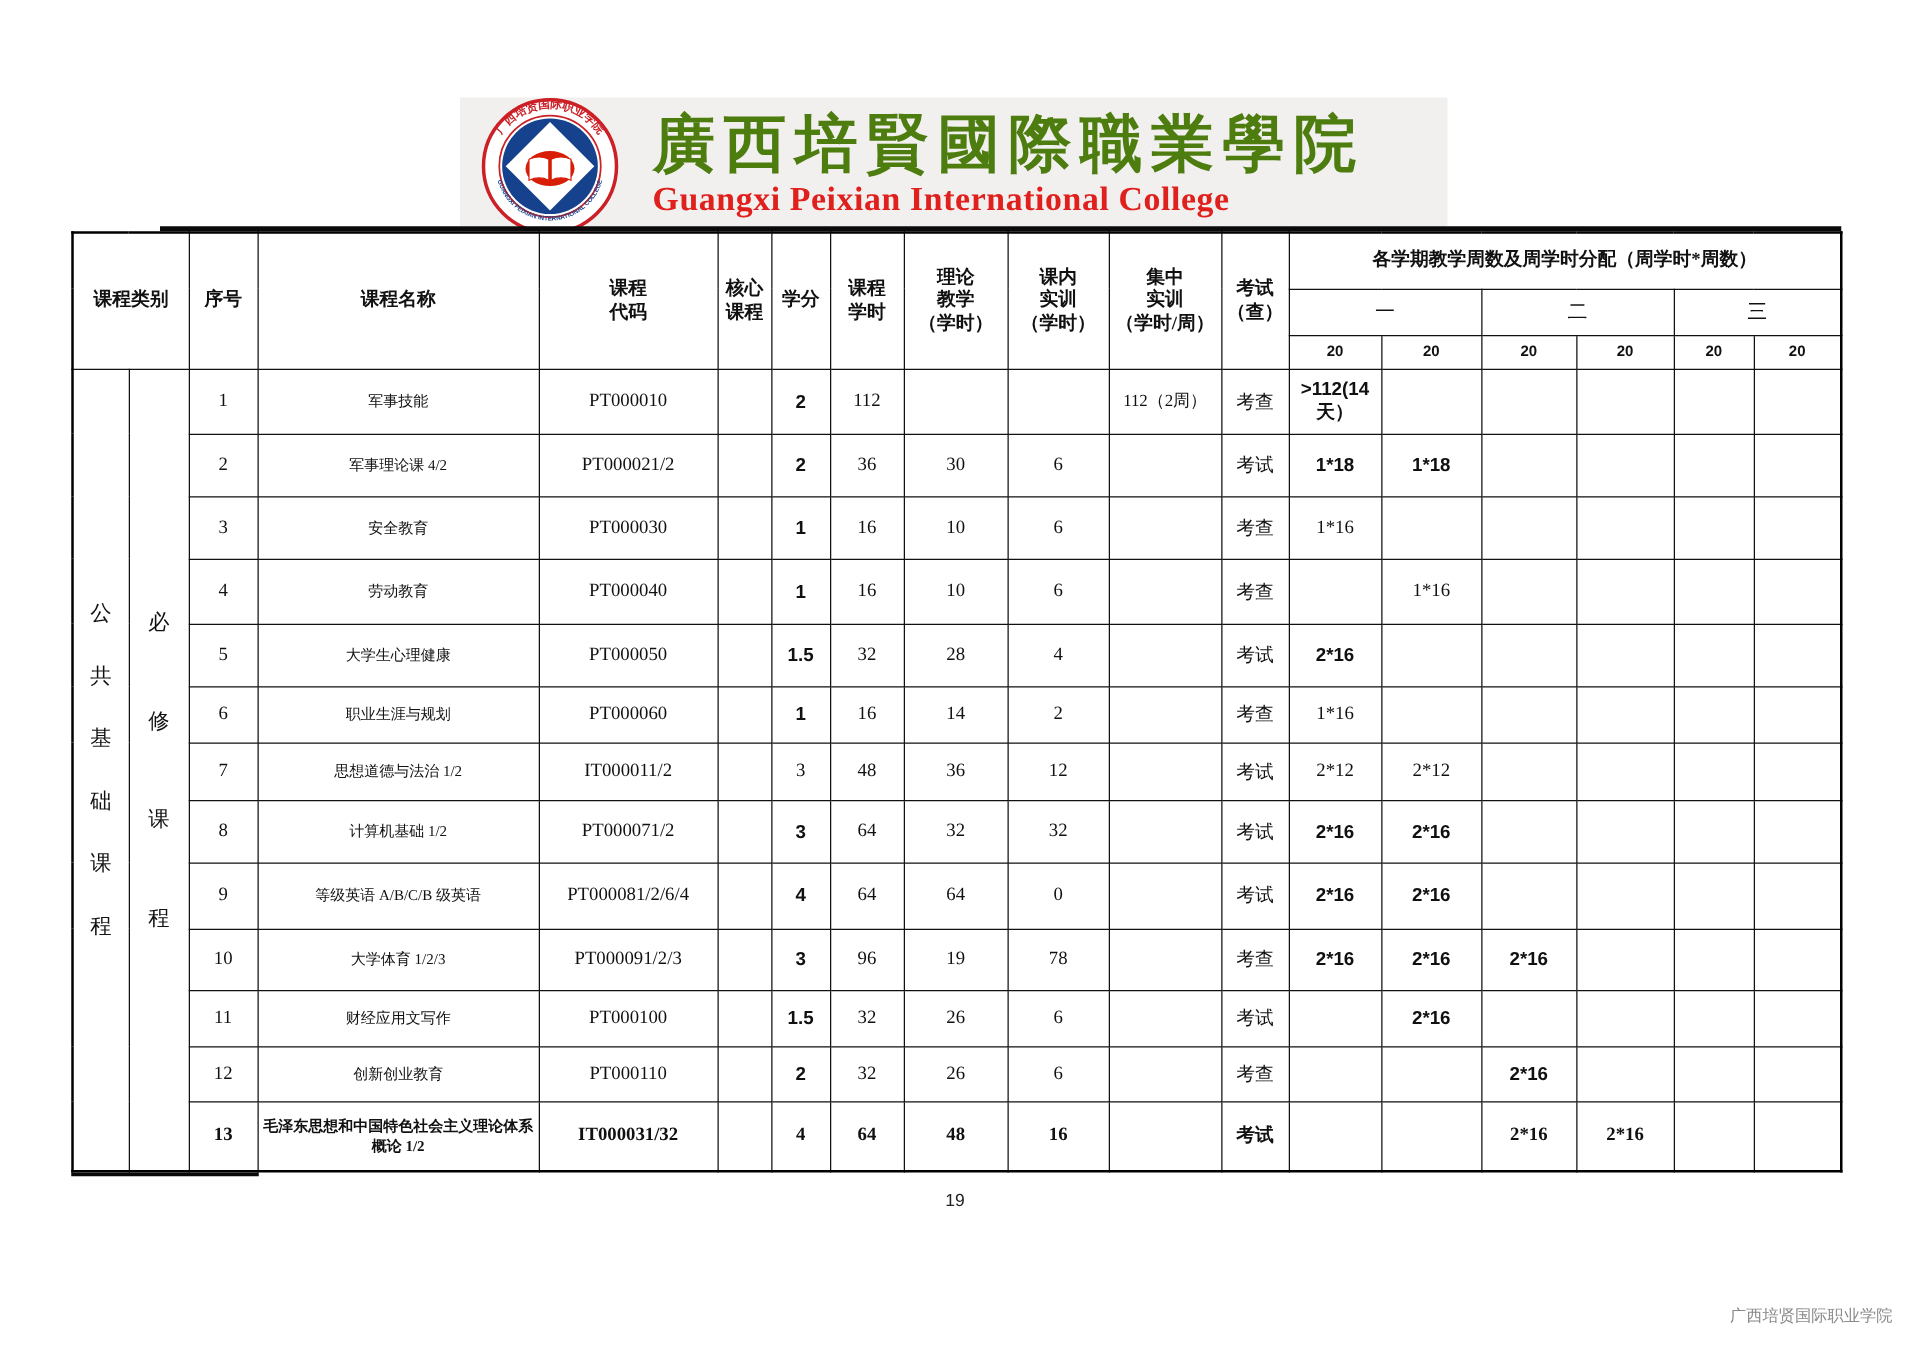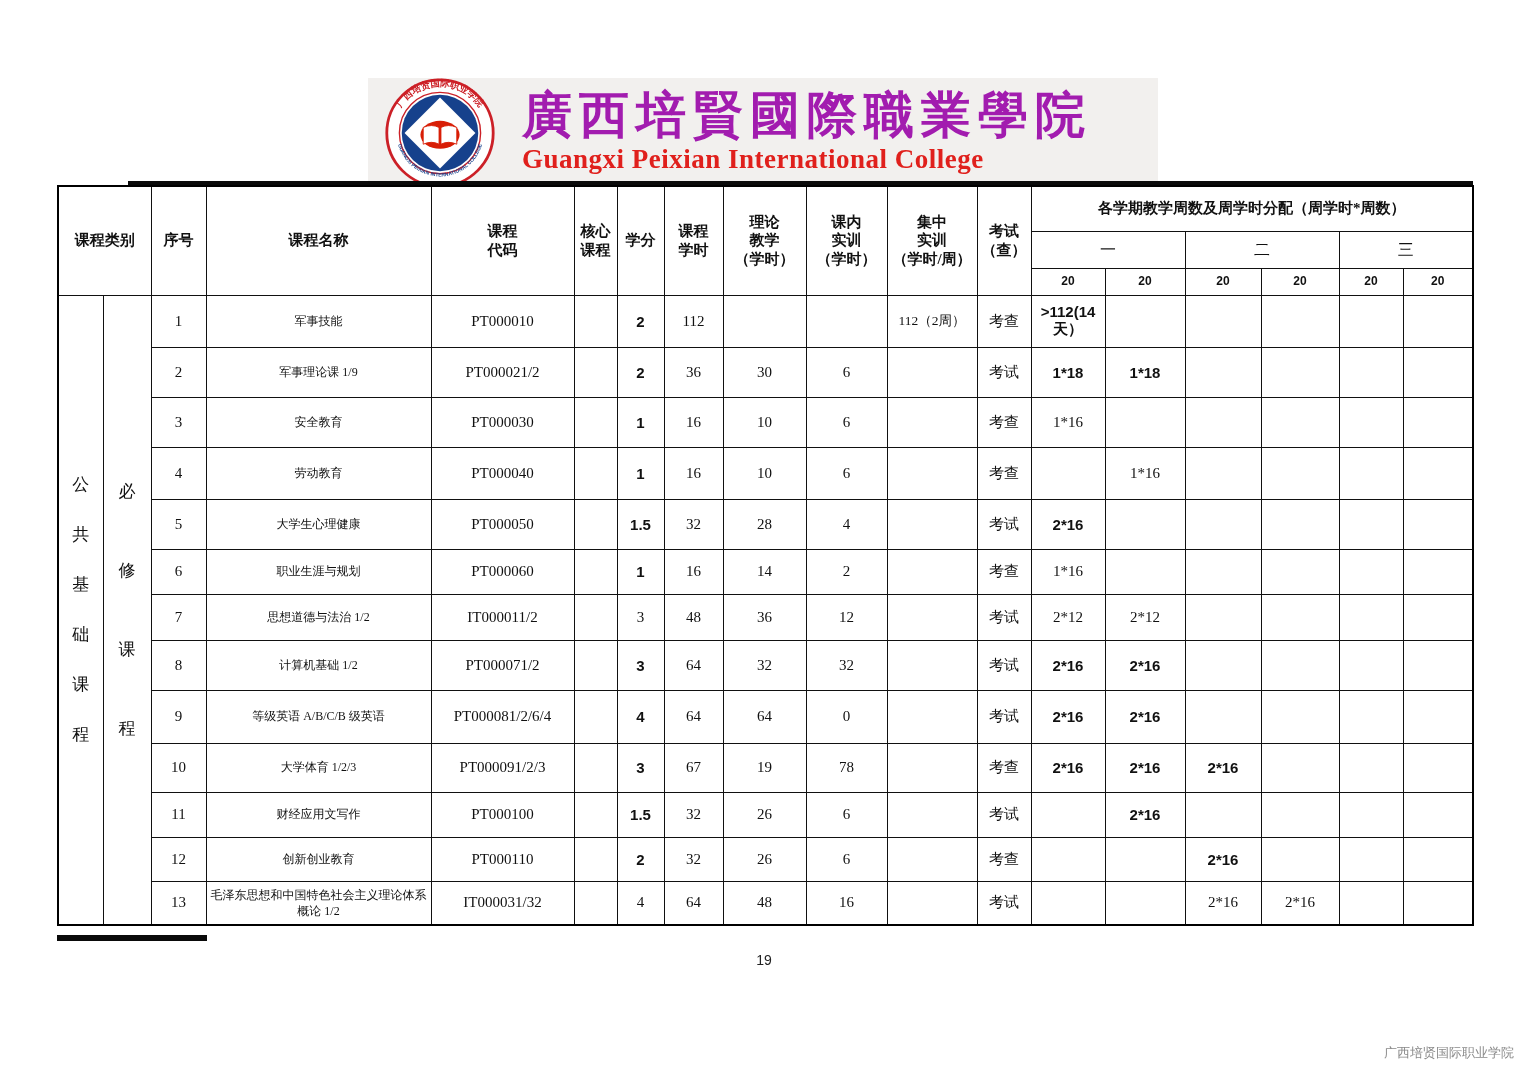--- a/index.html
+++ b/index.html
@@ -6,21 +6,21 @@
   html,body { width:1528px; height:1080px; background:#ffffff; overflow:hidden;
               font-family:"Liberation Serif", serif; color:#111; }
   .page { position:relative; width:1528px; height:1080px; background:#fff; }
 
   
   .banner { position:absolute; left:368px; top:78px; width:790px; height:103px;
             background:#f2f0ee; display:flex; align-items:center; }
   .logo { width:112px; height:112px; margin-left:16px; margin-top:6px; flex:0 0 auto; }
   .titles { margin-left:26px; display:flex; flex-direction:column; }
   .title-zh { font-family:"Liberation Serif", serif; font-weight:700; font-size:50px;
-              line-height:58px; letter-spacing:7px; color:#a21caf; white-space:nowrap;text-align:right; }
+              line-height:58px; letter-spacing:7px; color:#4d7c0f; white-space:nowrap;text-align:right; }
   .title-en { font-family:"Liberation Serif", serif; font-weight:700; font-size:27px;
               line-height:30px; color:#e0201c; letter-spacing:0.5px; white-space:nowrap; }
 
   
   .table-wrap { position:absolute; left:57px; top:185px; }
   table { border-collapse:collapse; table-layout:fixed; width:1415px; background:#fff; }
   th, td { border:1px solid #111; text-align:center; vertical-align:middle;
            padding:0 2px; white-space:pre-line; overflow:hidden;
            font-family:"Liberation Serif", serif; font-size:15px; color:#111; }
   table { border:2px solid #000; }
@@ -163,21 +163,21 @@
             <td class="b">&gt;112(14
 天）</td>
             <td class="b"></td>
             <td class="b"></td>
             <td class="b"></td>
             <td class="b"></td>
             <td class="b"></td>
           </tr>
           <tr style="height: 50px;">
             <td>2</td>
-            <td class="name">军事理论课 1/9</td>
+            <td class="name">军事理论课 4/2</td>
             <td>PT000021/2</td>
             <td></td>
             <td class="b">2</td>
             <td>36</td>
             <td>30</td>
             <td>6</td>
             <td class="conc"></td>
             <td>考试</td>
             <td class="b">1*18</td>
             <td class="b">1*18</td>
@@ -311,21 +311,21 @@
             <td class="b"></td>
             <td class="b"></td>
             <td class="b"></td>
           </tr>
           <tr style="height: 49px;">
             <td>10</td>
             <td class="name">大学体育 1/2/3</td>
             <td>PT000091/2/3</td>
             <td></td>
             <td class="b">3</td>
-            <td>67</td>
+            <td>96</td>
             <td>19</td>
             <td>78</td>
             <td class="conc"></td>
             <td>考查</td>
             <td class="b">2*16</td>
             <td class="b">2*16</td>
             <td class="b">2*16</td>
             <td class="b"></td>
             <td class="b"></td>
             <td class="b"></td>
@@ -359,21 +359,21 @@
             <td>6</td>
             <td class="conc"></td>
             <td>考查</td>
             <td class="b"></td>
             <td class="b"></td>
             <td class="b">2*16</td>
             <td class="b"></td>
             <td class="b"></td>
             <td class="b"></td>
           </tr>
-          <tr style="height: 44px;">
+          <tr style="height: 56px; font-weight: bold;">
             <td>13</td>
             <td class="name">毛泽东思想和中国特色社会主义理论体系概论 1/2</td>
             <td>IT000031/32</td>
             <td></td>
             <td>4</td>
             <td>64</td>
             <td>48</td>
             <td>16</td>
             <td class="conc"></td>
             <td>考试</td>

